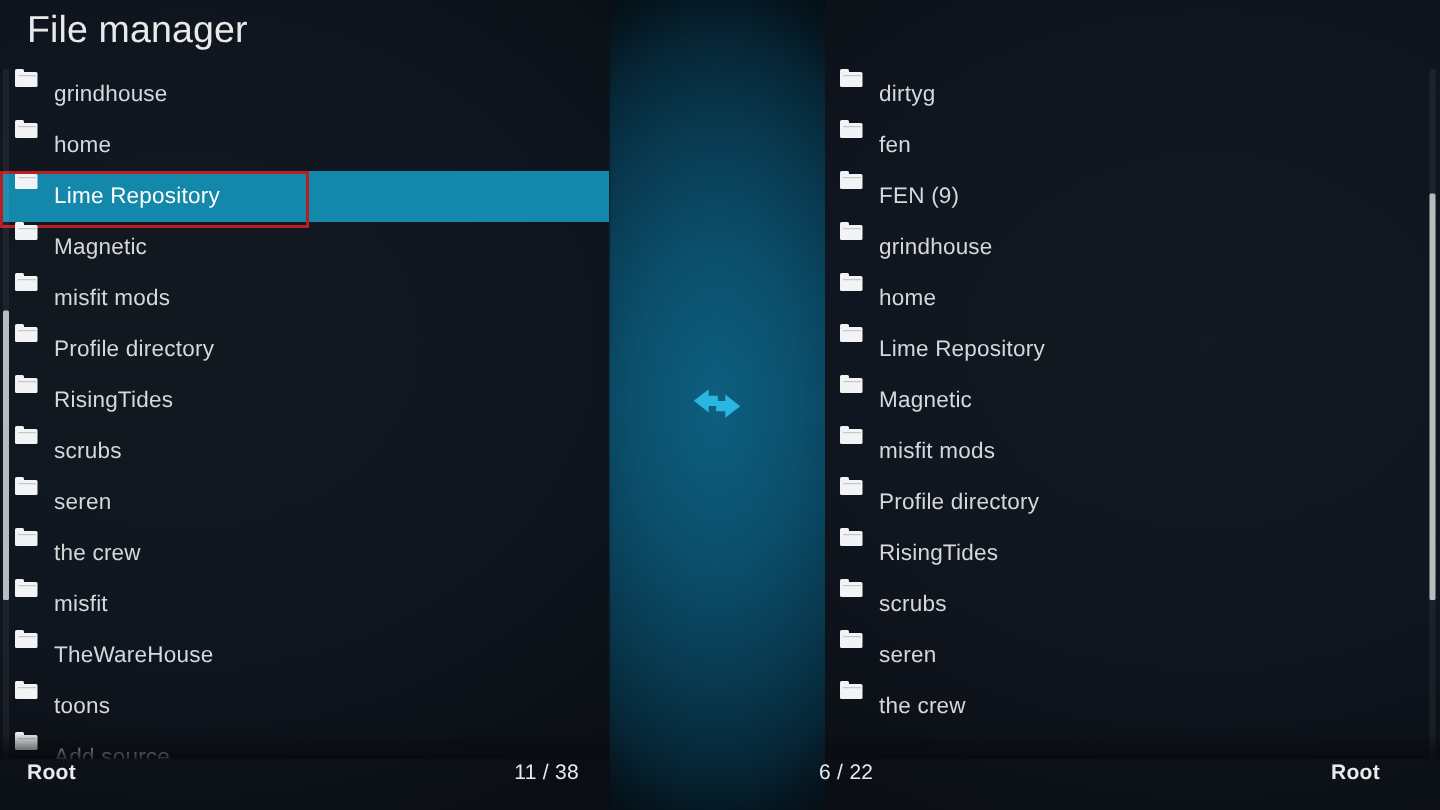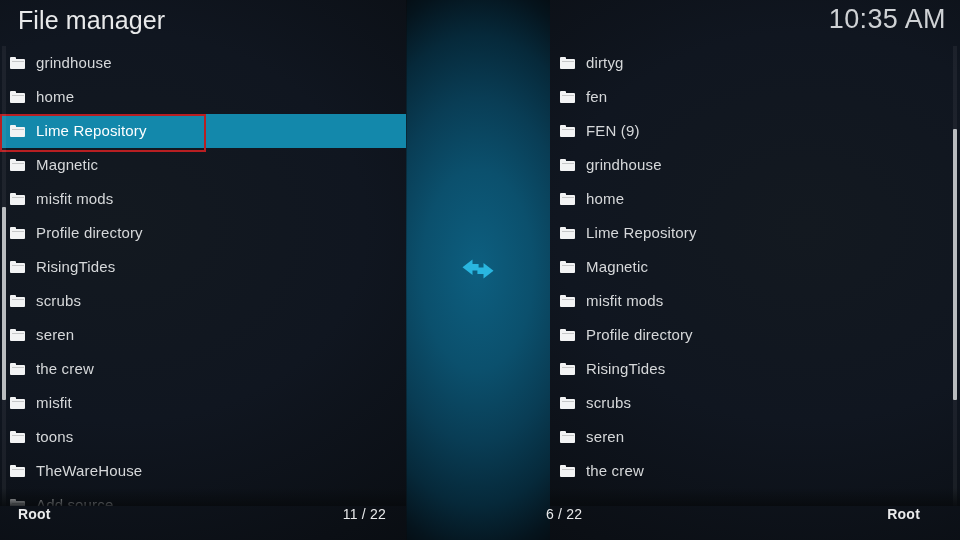--- a/index.html
+++ b/index.html
@@ -91,21 +91,20 @@
     height:460px;
     overflow:hidden;
   }
   .list.left  { left:0;  width:406px; }
   .list.right { left:0;  width:446px; }
 
   .row {
     position:relative;
     height:34px;
     display:flex;
-    align-items:center;
     padding-left:10px;
     white-space:nowrap;
   }
   .row .label {
     font-size:15px;
     color:#d6d8da;
     letter-spacing:.15px;
     line-height:34px;
   }
   .row.selected {
@@ -298,29 +297,29 @@
             <span class="inner"></span>
           </span>
           <span class="label">misfit</span>
         </div>
         <div class="row">
           <span class="folder">
             <span class="tab"></span>
             <span class="body"></span>
             <span class="inner"></span>
           </span>
+          <span class="label">TheWareHouse</span>
+        </div>
+        <div class="row">
+          <span class="folder">
+            <span class="tab"></span>
+            <span class="body"></span>
+            <span class="inner"></span>
+          </span>
           <span class="label">toons</span>
-        </div>
-        <div class="row">
-          <span class="folder">
-            <span class="tab"></span>
-            <span class="body"></span>
-            <span class="inner"></span>
-          </span>
-          <span class="label">TheWareHouse</span>
         </div>
         <div class="row">
           <span class="folder">
             <span class="tab"></span>
             <span class="body"></span>
             <span class="inner"></span>
           </span>
           <span class="label">Add source</span>
         </div>
       </div>
@@ -328,21 +327,21 @@
 
   <div class="scrollbar" id="sb-left">
     <div class="thumb" id="sb-left-thumb" style="top: 161px; height: 193.2px;"></div>
   </div>
 
   <div class="fade-bottom left"></div>
 
   <div class="statusbar left">
     <span class="status-text bold">Root</span>
     <span class="spacer"></span>
-    <span class="status-text">11 / 22</span>
+    <span class="status-text">11 / 38</span>
   </div>
 
   <div class="panel right">
     <div class="list right" id="right-list">
         <div class="row">
           <span class="folder">
             <span class="tab"></span>
             <span class="body"></span>
             <span class="inner"></span>
           </span>
@@ -453,15 +452,14 @@
 
   <div class="fade-bottom right"></div>
 
   <div class="statusbar right">
     <span class="status-text">6 / 22</span>
     <span class="spacer"></span>
     <span class="status-text bold">Root</span>
   </div>
 
   <div class="header-title">File manager</div>
-  <div class="header-clock">10:35 AM</div>
 
 </div>
 
 </body></html>

